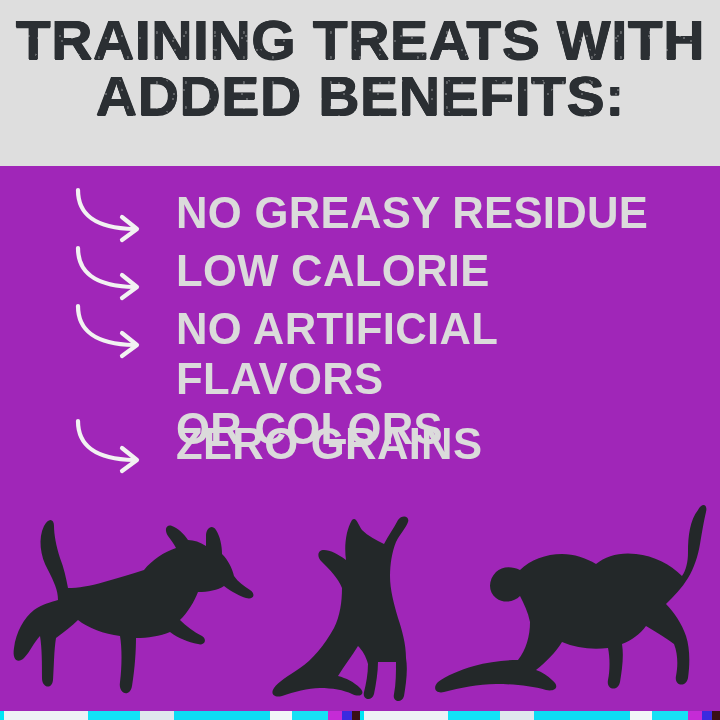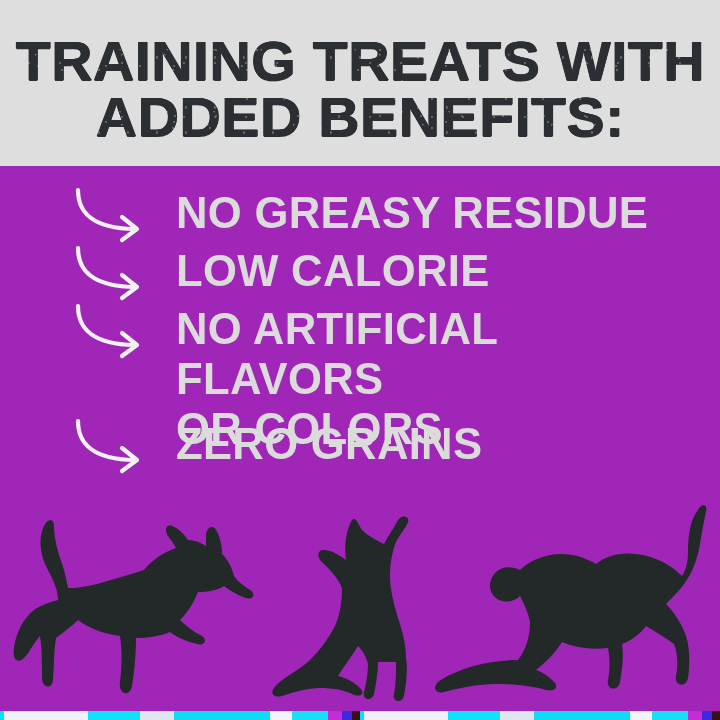--- a/index.html
+++ b/index.html
@@ -21,27 +21,26 @@
     position: absolute;
     left: 0;
     top: 0;
     width: 720px;
     height: 166px;
     background: #dedede;
   }
   .headline {
     position: absolute;
     left: 0;
-    top: 6px;
+    top: 12px;
     width: 720px;
     height: 166px;
     display: flex;
     flex-direction: column;
     align-items: center;
-    justify-content: center;
     gap: 0px;
   }
   .headline-line {
     color: #2b2f33;
     font-family: "Liberation Sans Narrow", "Liberation Sans", sans-serif;
     font-weight: bold;
     font-size: 54px;
     line-height: 56px;
     letter-spacing: 0.5px;
     white-space: nowrap;

